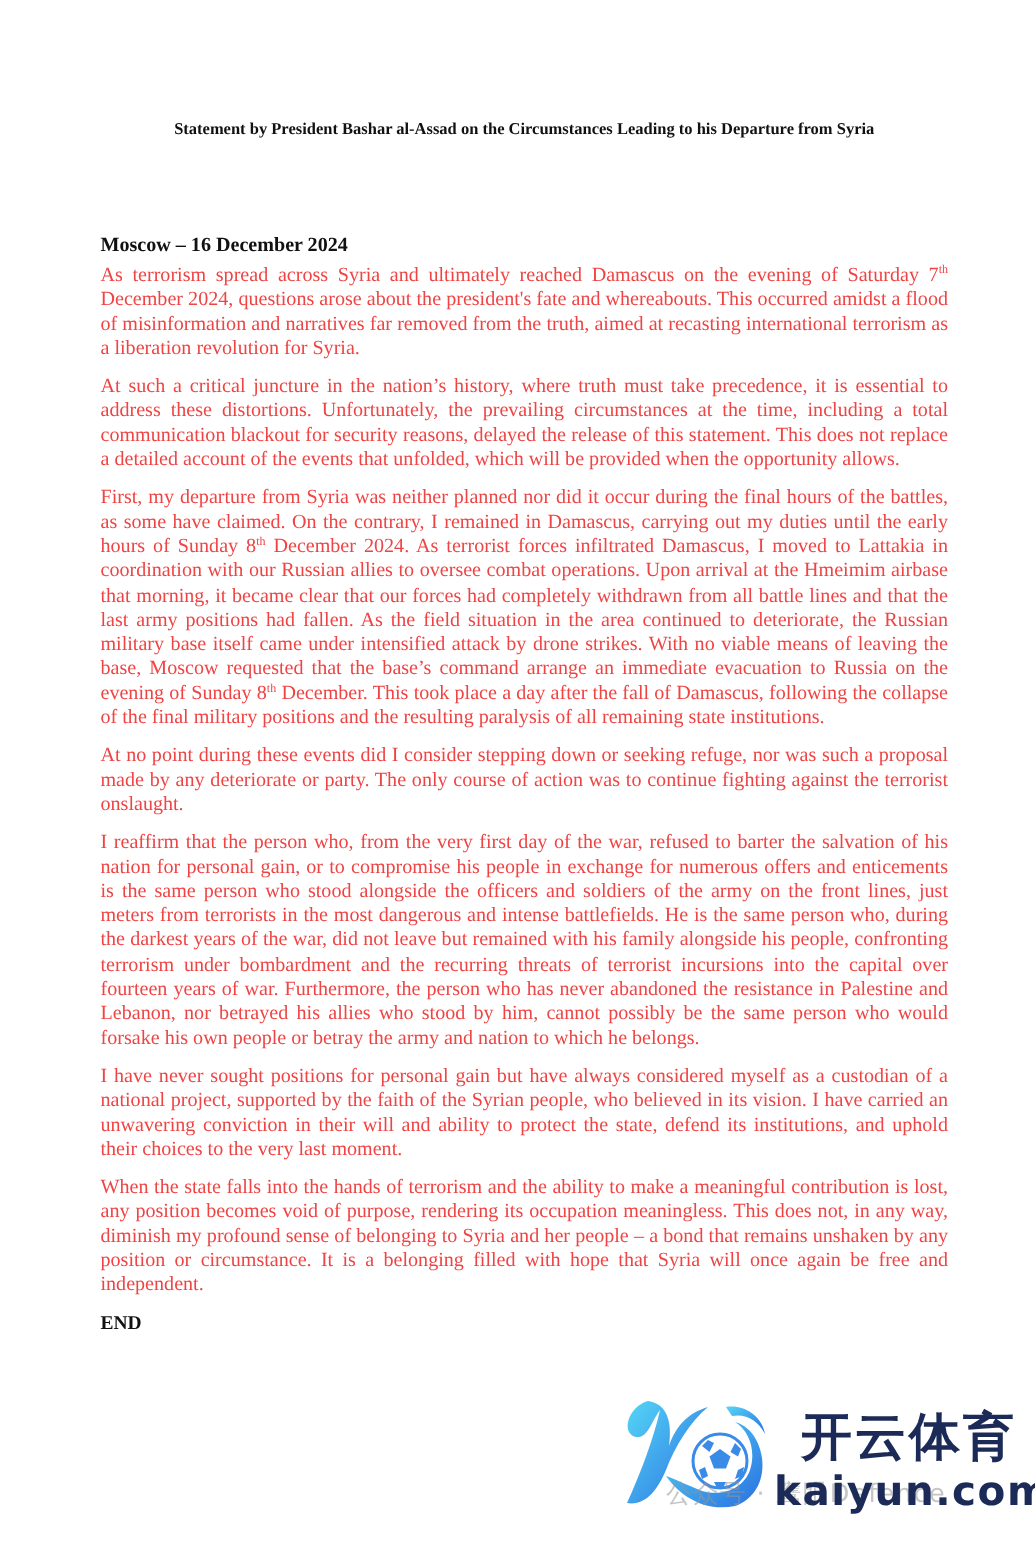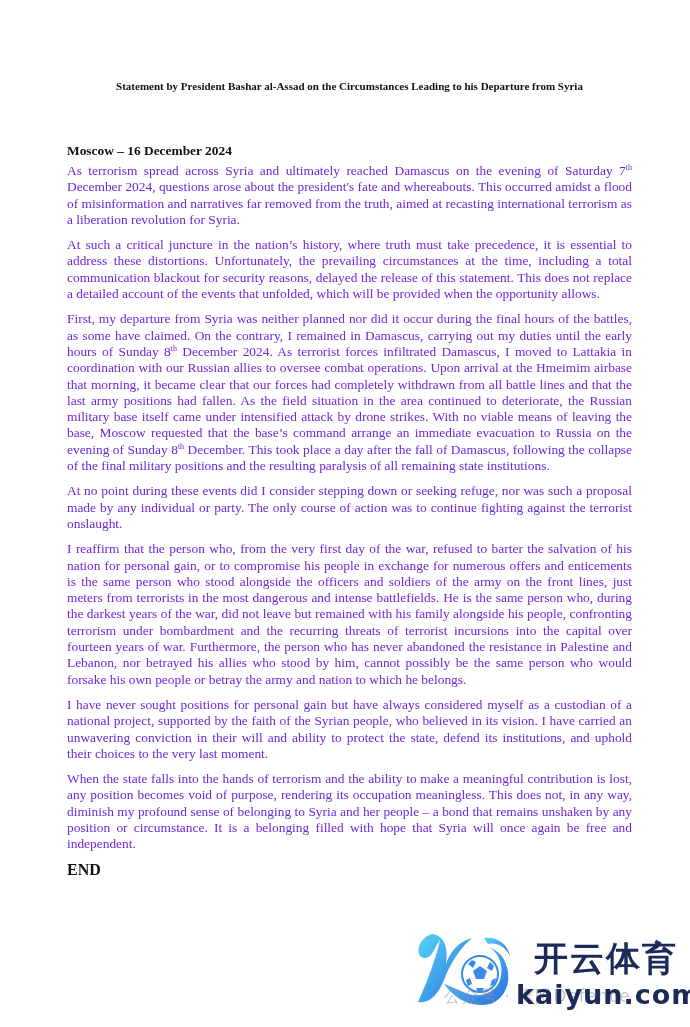--- a/index.html
+++ b/index.html
@@ -26,39 +26,39 @@
       font-size: 11px;
       line-height: 17px;
       text-align: center;
       margin: 0 -8px;
       color: #111;
     }
     .dateline {
       font-weight: bold;
       font-size: 13.4px;
       line-height: 16px;
-      margin-top: 48px;
+      margin-top: 60px;
       margin-bottom: 4px;
       color: #111;
     }
     p.para {
       font-size: 13.4px;
       line-height: 16.3px;
       text-align: justify;
       margin: 0 0 9px 0;
-      color: #6d28d9;
+      color: #ef4444;
     }
     sup {
       font-size: 8px;
       line-height: 0;
       vertical-align: 5px;
     }
     .end {
       font-weight: bold;
-      font-size: 16px;
+      font-size: 13px;
       line-height: 16px;
       margin-top: 4px;
       color: #111;
     }
     
     .watermark {
       position: absolute;
       left: 410px;
       top: 920px;
       width: 280px;
@@ -110,21 +110,21 @@
 </head>
 <body>
 
 <div class="page">
   <div class="title">Statement by President Bashar al-Assad on the Circumstances Leading to his Departure from Syria</div>
   <div class="dateline">Moscow – 16 December 2024</div>
   <div id="paras">
       <p class="para"><span>As terrorism spread across Syria and ultimately reached Damascus on the evening of Saturday 7</span><sup>th</sup><span> December 2024, questions arose about the president's fate and whereabouts.  This occurred amidst a flood of misinformation and narratives far removed from the truth, aimed at recasting international terrorism as a liberation revolution for Syria.</span></p>
       <p class="para"><span>At such a critical juncture in the nation’s history, where truth must take precedence, it is essential to address these distortions.  Unfortunately, the prevailing circumstances at the time, including a total communication blackout for security reasons, delayed the release of this statement.  This does not replace a detailed account of the events that unfolded, which will be provided when the opportunity allows.</span></p>
       <p class="para"><span>First, my departure from Syria was neither planned nor did it occur during the final hours of the battles, as some have claimed.  On the contrary, I remained in Damascus, carrying out my duties until the early hours of Sunday 8</span><sup>th</sup><span> December 2024.  As terrorist forces infiltrated Damascus, I moved to Lattakia in coordination with our Russian allies to oversee combat operations.  Upon arrival at the Hmeimim airbase that morning, it became clear that our forces had completely withdrawn from all battle lines and that the last army positions had fallen.  As the field situation in the area continued to deteriorate, the Russian military base itself came under intensified attack by drone strikes.  With no viable means of leaving the base, Moscow requested that the base’s command arrange an immediate evacuation to Russia on the evening of Sunday 8</span><sup>th</sup><span> December.  This took place a day after the fall of Damascus, following the collapse of the final military positions and the resulting paralysis of all remaining state institutions.</span></p>
-      <p class="para"><span>At no point during these events did I consider stepping down or seeking refuge, nor was such a proposal made by any individual or party.  The only course of action was to continue fighting against the terrorist onslaught.</span></p>
+      <p class="para"><span>At no point during these events did I consider stepping down or seeking refuge, nor was such a proposal made by any deteriorate or party.  The only course of action was to continue fighting against the terrorist onslaught.</span></p>
       <p class="para"><span>I reaffirm that the person who, from the very first day of the war, refused to barter the salvation of his nation for personal gain, or to compromise his people in exchange for numerous offers and enticements is the same person who stood alongside the officers and soldiers of the army on the front lines, just meters from terrorists in the most dangerous and intense battlefields.  He is the same person who, during the darkest years of the war, did not leave but remained with his family alongside his people, confronting terrorism under bombardment and the recurring threats of terrorist incursions into the capital over fourteen years of war.  Furthermore, the person who has never abandoned the resistance in Palestine and Lebanon, nor betrayed his allies who stood by him, cannot possibly be the same person who would forsake his own people or betray the army and nation to which he belongs.</span></p>
       <p class="para"><span>I have never sought positions for personal gain but have always considered myself as a custodian of a national project, supported by the faith of the Syrian people, who believed in its vision. I have carried an unwavering conviction in their will and ability to protect the state, defend its institutions, and uphold their choices to the very last moment.</span></p>
       <p class="para"><span>When the state falls into the hands of terrorism and the ability to make a meaningful contribution is lost, any position becomes void of purpose, rendering its occupation meaningless.  This does not, in any way, diminish my profound sense of belonging to Syria and her people – a bond that remains unshaken by any position or circumstance.  It is a belonging filled with hope that Syria will once again be free and independent.</span></p>
     </div>
   <div class="end">END</div>
 </div>
 
 <div class="watermark">
   <svg class="wm-logo" viewBox="0 0 105 82">
     <defs>

